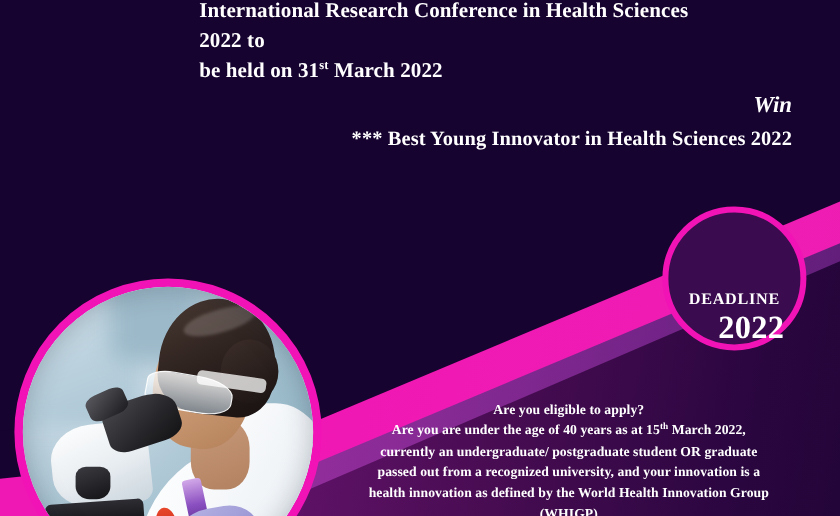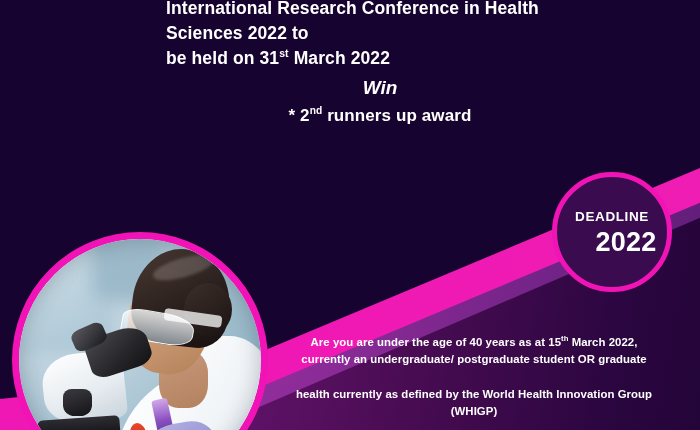--- a/index.html
+++ b/index.html
@@ -6,21 +6,21 @@
     margin: 0;
     padding: 0;
     background: #0f0020;
   }
   #poster {
     position: relative;
     width: 700px;
     height: 430px;
     overflow: hidden;
     background: #b91c1c;
-    font-family: Liberation Sans, sans-serif;
+    font-family: Liberation Serif, serif;
     color: #ffffff;
     -webkit-font-smoothing: antialiased;
   }
 
   
   .bg-base {
     position: absolute;
     inset: 0;
     background: #17032f;
   }
@@ -94,21 +94,21 @@
     vertical-align: super;
     line-height: 0;
   }
 
   
   .win-block {
     position: absolute;
     left: 100px;
     top: 76px;
     width: 560px;
-    text-align: center;
+    text-align: right;
   }
   .win-title {
     font-size: 19px;
     font-weight: bold;
     font-style: italic;
     line-height: 1.25;
     margin-bottom: 4px;
   }
   .award-line {
     font-size: 17px;
@@ -124,21 +124,21 @@
     top: 172px;
     width: 120px;
     height: 120px;
     border-radius: 50%;
     background: #3a0b4e;
     border: 5px solid #f213b6;
     box-sizing: border-box;
     display: flex;
     flex-direction: column;
     align-items: center;
-    justify-content: center;
+    justify-content: flex-end;
     text-align: center;
     line-height: 1;
   }
   .deadline-word {
     font-size: 13.5px;
     font-weight: bold;
     letter-spacing: .6px;
     margin-top: 2px;
   }
   .deadline-date {
@@ -346,37 +346,37 @@
   <div class="corner-dark"></div>
 
   <div class="headline">
     <span>International Research Conference in Health Sciences 2022 to</span>
     <br>
     <span>be held on 31</span><sup>st</sup><span> March 2022</span>
   </div>
 
   <div class="win-block">
     <div class="win-title">Win</div>
-    <div class="award-line">
-      <span>* 2</span><sup>nd</sup><span> runners up award</span>
-    </div>
+    <div class="award-line">*** Best Young Innovator in Health Sciences 2022</div>
   </div>
 
   <div class="deadline-badge">
     <div class="deadline-word">DEADLINE</div>
     <div class="deadline-year">2022</div>
   </div>
 
   <div class="eligibility">
+    <span class="q">Are you eligible to apply?</span>
     <span>Are you are under the age of 40 years as at 15</span><sup>th</sup><span> March 2022,</span>
     <br>
     <span>currently an undergraduate/ postgraduate student OR graduate</span>
     <br>
+    <span>passed out from a recognized university, and your innovation is a</span>
     <br>
-    <span>health currently as defined by the World Health Innovation Group</span>
+    <span>health innovation as defined by the World Health Innovation Group</span>
     <br>
     <span>(WHIGP)</span>
   </div>
 
   <div class="photo-circle">
     <div class="photo-inner">
       <div class="lab-bg"></div>
       <div class="lab-blur-1"></div>
       <div class="lab-blur-2"></div>
       <div class="coat"></div>

